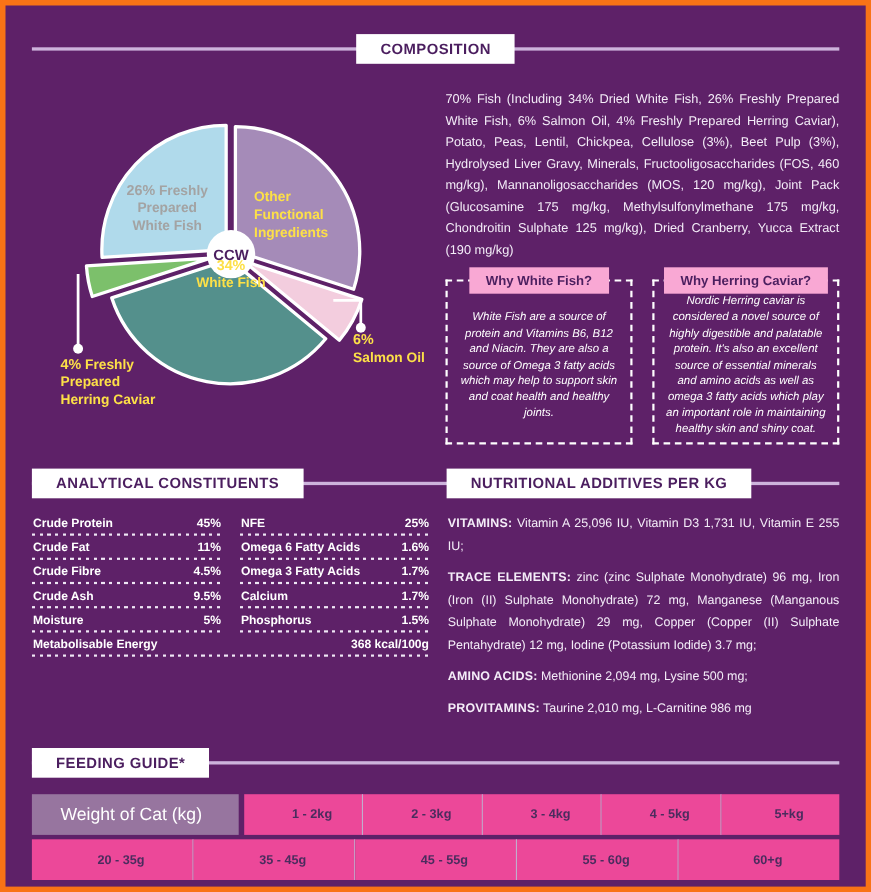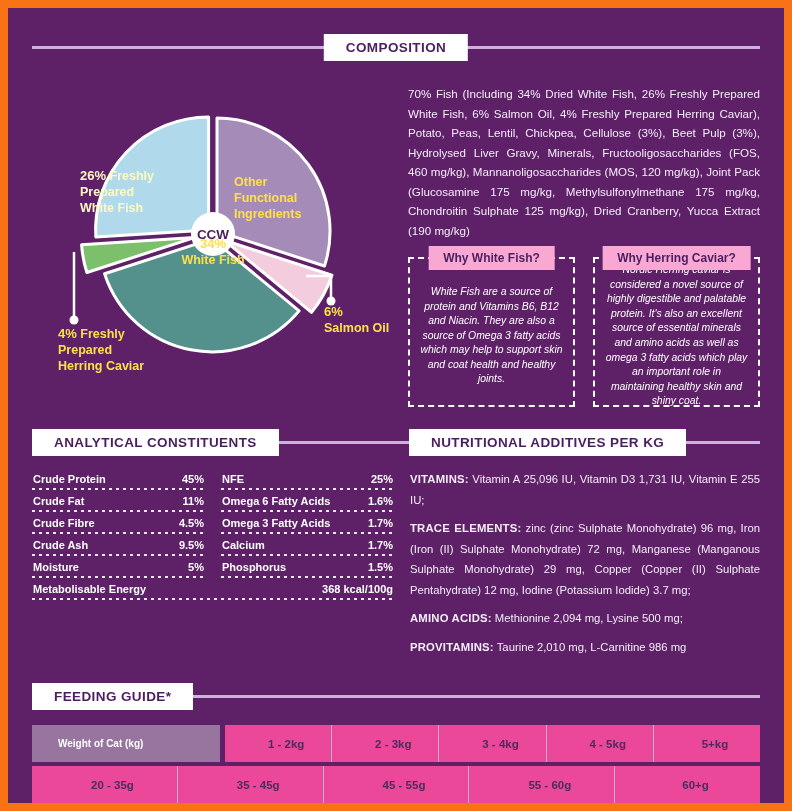--- a/index.html
+++ b/index.html
@@ -1,18 +1,18 @@
 <!DOCTYPE html>
 <html><head>
 <meta charset="utf-8">
 <style>
   html,body { margin:0; padding:0; background:#2b2b2b; }
   .frame {
     width:792px; height:811px; box-sizing:border-box;
-    border:8px solid #f97316; background:#5e2168;
+    border:5px solid #f97316; background:#5e2168;
     font-family:"Liberation Sans", sans-serif;
     padding:26px 24px 0; overflow:hidden; position:relative;
   }
   
   .hdr-row { position:relative; height:28px; }
   .hdr-line { position:absolute; left:0; right:0; top:12px; height:2.5px; background:#cdb3dc; }
   .hdr-box {
     position:absolute; top:0; background:#ffffff; color:#4b1e5f;
     font-weight:bold; font-size:13.5px; letter-spacing:0.4px;
     padding:6px 22px; white-space:nowrap; z-index:2;
@@ -20,21 +20,21 @@
   .hdr-center { left:50%; transform:translateX(-50%); }
   .hb-left { left:0; }
   .hb-right { left:377px; }
   
   .top-flex { display:flex; margin-top:14px; }
   .pie-wrap { flex:none; width:376px; height:305px; margin-top:20px; position:relative; }
   .pie-label { position:absolute; color:#fde047; font-size:12.5px; line-height:16px;
                font-weight:600; white-space:pre-line; }
   .pie-label .pct { font-weight:800; font-size:13px; }
   .stacked .pct { display:block; }
-  .lbl-bluefish { left:48px; top:72px; width:150px; text-align:left; color:#fef9c3; }
+  .lbl-bluefish { left:48px; top:72px; width:150px; text-align:center; color:#a3a3a3; }
   .lbl-other    { left:202px; top:78px; }
   .lbl-whitefish{ left:120px; top:140px; width:122px; text-align:center; }
   .lbl-caviar   { left:26px;  top:230px; }
   .lbl-salmon   { left:292px; top:208px; }
   .right-col { flex:1; min-width:0; }
   .comp-text { margin:8px 0 0; color:#f4edf8; font-size:11.6px; line-height:19.5px;
                text-align:justify; }
   .boxes { display:flex; gap:18px; margin-top:17px; }
   .ibox { flex:1; border:2px dashed #ffffff; height:150px; box-sizing:border-box;
           position:relative; display:flex; align-items:center; justify-content:center;
@@ -53,22 +53,22 @@
           font-weight:600; padding:4px 1px 6px; position:relative; }
   .arow::after { content:""; position:absolute; left:0; right:0; bottom:1px; height:2px;
           background:repeating-linear-gradient(90deg,#f0e7f6 0 3px,transparent 3px 7px); }
   .nut p { margin:0 0 8px; color:#f4edf8; font-size:11.3px; line-height:20.5px;
            text-align:justify; }
   .nut b { font-weight:800; letter-spacing:0.2px; }
   
   .feed { margin-top:18px; }
   .feed-table { margin-top:14px; }
   .frow { display:flex; height:37px; margin-bottom:4px; }
-  .fl { width:188px; flex:none; background:#97759f; color:#ffffff; font-weight:bold;
-        font-size:10px; display:flex; align-items:center; padding-left:26px;
+  .fl { width:188px; flex:none; background:#97759f; color:#ffffff; font-weight:normal;
+        font-size:16px; display:flex; align-items:center; padding-left:26px;
         box-sizing:border-box; margin-right:5px; }
   .fc { flex:1; background:#ec4899; color:#4b2c5e; font-weight:bold; font-size:11.5px;
         display:flex; align-items:center; justify-content:center;
         border-right:1px solid #c0aecd;padding-left:16px; }
   .fc:last-child { border-right:none; }
   svg text { font-family:"Liberation Sans", sans-serif; }
 </style>
 </head>
 <body>
 

